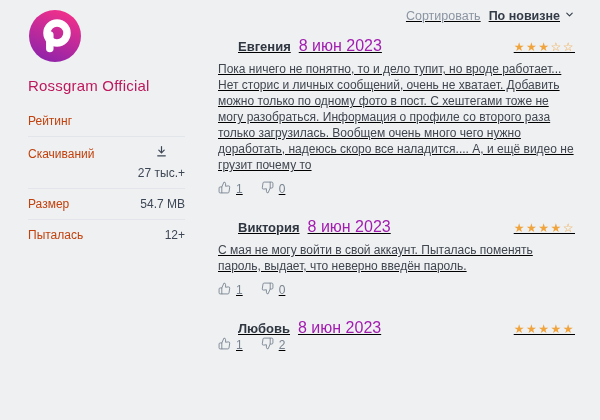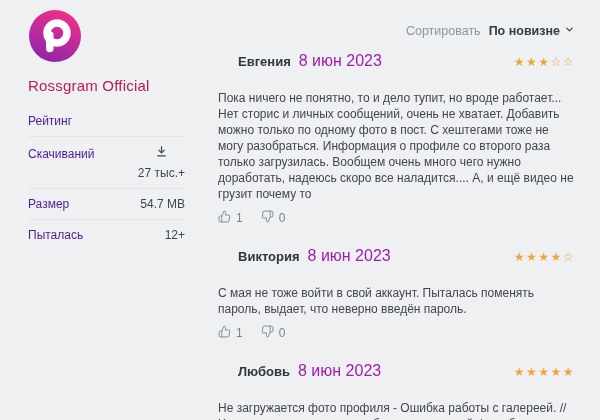--- a/index.html
+++ b/index.html
@@ -17,47 +17,47 @@
   .app-title {
     font-size: 15px; font-weight: 400; color: #be185d;
     margin: 14px 0 0; letter-spacing: .2px;
   }
   .info-block { margin-top: 12px; }
   .row {
     display: flex; justify-content: space-between; align-items: baseline;
     padding: 8px 0; font-size: 12px; border-bottom: 1px solid #e2e5e9;
   }
   .row:last-child { border-bottom: none; }
-  .row .label { color: #4c1d95; }
+  .row .label { color: #c2410c; }
   .row .value { color: #3d4654; display: flex; align-items: center; gap: 5px; flex-direction: column; }
   .rating-row { align-items: flex-start; }
   .rating-col { text-align: right; }
   .rating-line { color: #3d4654; font-size: 12px; white-space: nowrap; }
   .rating-stars { color: #4a5460; font-size: 11px; letter-spacing: 1px; margin-left: 3px; }
   .rating-count { display: block; color: #8b95a1; font-size: 12px; margin-top: 5px; }
   .dl-icon { display: inline-block; vertical-align: -1px; }
 
   
-  .main { flex: 1; padding: 23px 25px 0 28px; }
+  .main { flex: 1; padding: 8px 25px 0 28px; text-decoration: underline; }
   .sort-bar {
     display: flex; justify-content: flex-end; align-items: center;
     gap: 8px; font-size: 12.5px; height: 16px; margin-bottom: 13px;
   }
   .sort-label { color: #8b95a1; }
   .sort-btn {
     display: flex; align-items: center; gap: 4px;
     background: none; border: none; padding: 0; cursor: pointer;
     font-family: inherit; font-size: 12.5px; font-weight: 700; color: #333b47; justify-content: flex-end;
   }
   .review { margin-bottom: 21px; }
   .review-header { display: flex; align-items: baseline; }
   .review-author { font-size: 13px; font-weight: 700; color: #2f3640; margin-left: 20px; }
   .review-date { font-size: 16px; color: #a21caf; margin-left: 8px; }
   .review-stars { margin-left: auto; color: #f1a33c; font-size: 12px; letter-spacing: 1.5px; white-space: nowrap; }
-  .review-text { font-size: 12px; line-height: 16px; color: #41464f; margin: 20px 0 8px; }
+  .review-text { font-size: 12px; line-height: 16px; color: #41464f; margin: 6px 0 8px; }
   .vote-row { display: flex; align-items: center; gap: 18px; }
   .vote-btn {
     display: flex; align-items: center; gap: 5px;
     background: none; border: none; padding: 0; cursor: pointer;
     font-family: inherit; font-size: 12px; color: #78828e;
   }
   .vote-btn svg { stroke: #828c98; }
 </style>
 </head>
 <body>
@@ -152,21 +152,21 @@
         </button>
       </div>
     </section>
 
     <section class="review">
       <header class="review-header">
         <span class="review-author">Виктория</span>
         <span class="review-date">8 июн 2023</span>
         <span class="review-stars">★★★★☆</span>
       </header>
-      <p class="review-text">С мая не тоже войти в свой аккаунт. Пыталась поменять пароль, выдает, что неверно введён пароль.</p>
+      <p class="review-text">С мая не могу войти в свой аккаунт. Пыталась поменять пароль, выдает, что неверно введён пароль.</p>
       <div class="vote-row">
         <button class="vote-btn">
           <span>
             <svg width="13" height="13" viewBox="0 0 24 24" fill="none" stroke-width="1.8" stroke-linecap="round" stroke-linejoin="round">
               <path d="M14 9V5a3 3 0 0 0-3-3l-4 9v11h11.28a2 2 0 0 0 2-1.7l1.38-9a2 2 0 0 0-2-2.3zM7 22H4a2 2 0 0 1-2-2v-7a2 2 0 0 1 2-2h3"></path>
             </svg>
           </span>
           <span>1</span>
         </button>
         <button class="vote-btn">
@@ -179,21 +179,20 @@
         </button>
       </div>
     </section>
 
     <section class="review">
       <header class="review-header">
         <span class="review-author">Любовь</span>
         <span class="review-date">8 июн 2023</span>
         <span class="review-stars">★★★★★</span>
       </header>
-      <p class="review-text">Не загружается фото профиля - Ошибка работы с галереей. // Хочу дополнить отзыв - проблему с загрузкой фото быстро решила служба техподдержки 👍 Теперь все ок, спасибо!</p>
       <div class="vote-row">
         <button class="vote-btn">
           <span>
             <svg width="13" height="13" viewBox="0 0 24 24" fill="none" stroke-width="1.8" stroke-linecap="round" stroke-linejoin="round">
               <path d="M14 9V5a3 3 0 0 0-3-3l-4 9v11h11.28a2 2 0 0 0 2-1.7l1.38-9a2 2 0 0 0-2-2.3zM7 22H4a2 2 0 0 1-2-2v-7a2 2 0 0 1 2-2h3"></path>
             </svg>
           </span>
           <span>1</span>
         </button>
         <button class="vote-btn">

